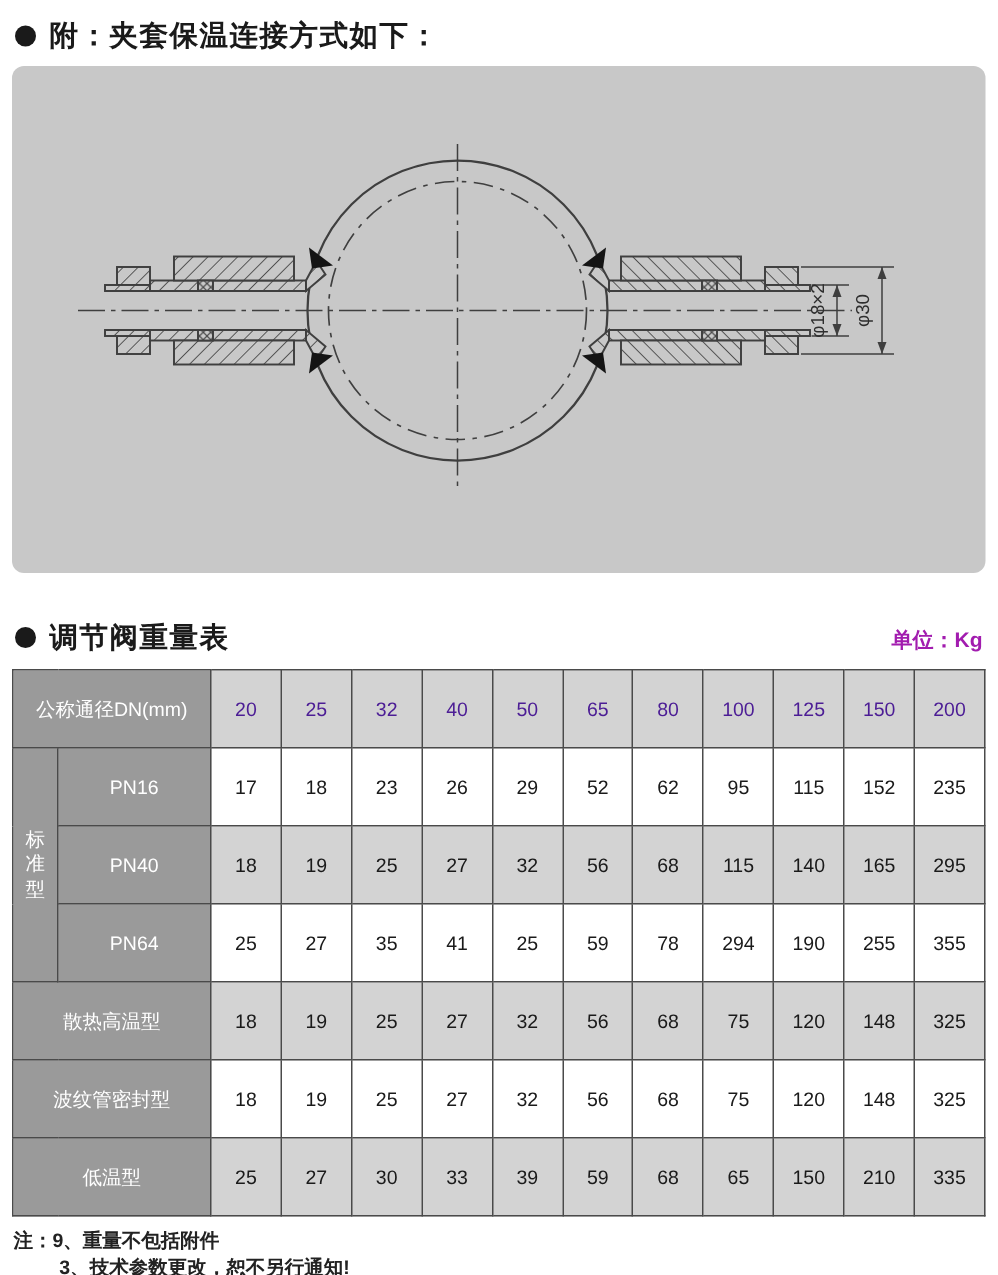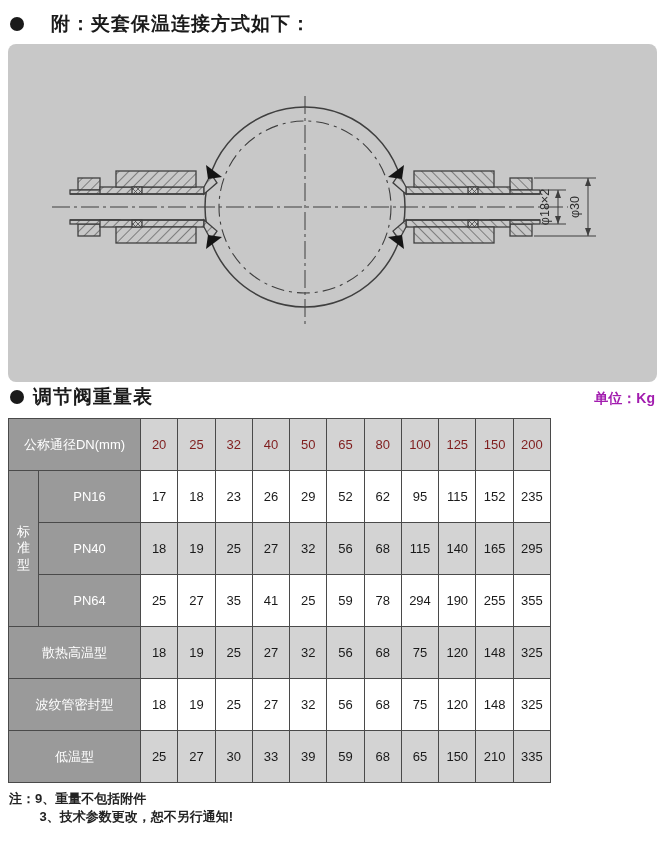--- a/index.html
+++ b/index.html
@@ -2,51 +2,51 @@
 <html><head>
 <meta charset="utf-8">
 <style>
   html,body{margin:0;padding:0;background:#fff;}
   body{
     width:665px;height:850px;overflow:hidden;
     font-family:"Liberation Sans","DejaVu Sans",sans-serif;
     color:#1a1a1a;
   }
   .section-head{
-    display:flex;align-items:center;gap:27px;
+    display:flex;align-items:center;gap:9px;
     padding:11px 10px 7px 10px;
   }
   .bullet{
     width:14px;height:14px;border-radius:50%;
     background:#1a1a1a;flex:0 0 auto;
   }
   .section-title{
     font-size:19px;font-weight:700;letter-spacing:1px;color:#1a1a1a;
   }
   .drawing-panel{
     width:649px;height:338px;margin:0 8px;border-radius:8px;
     background:#c8c8c8;position:relative;overflow:hidden;
   }
   .weight-head{
     display:flex;align-items:flex-end;justify-content:space-between;
-    padding:2px 10px 6px 10px;
+    padding:30px 10px 6px 10px;
   }
   .weight-head .left{display:flex;align-items:center;gap:9px;}
   .unit-label{font-size:14px;font-weight:600;color:#a21caf;padding-bottom:2px;}
   table.weight-table{
     border-collapse:collapse;table-layout:fixed;
-    width:543px;margin:2px 8px 0 8px;
+    width:649px;margin:2px 8px 0 8px;
     font-size:13px;
   }
   table.weight-table td,table.weight-table th{
     border:1.5px solid #4a4a4a;text-align:center;vertical-align:middle;
     height:51px;padding:0;font-weight:400;
   }
   .hd-dark{background:#9a9a9a;color:#fff;font-size:13px;}
-  .hd-light{background:#d3d3d3;color:#7f1d1d;}
+  .hd-light{background:#d3d3d3;color:#4c1d95;}
   .cell{background:#ffffff;color:#1a1a1a;}
   .cell.shade{background:#d3d3d3;}
   .group-cell{
     background:#9a9a9a;color:#fff;white-space:pre-line;line-height:1.25;
     font-size:13px;
   }
   .notes{margin:7px 0 0 9px;font-size:13px;font-weight:600;color:#222;line-height:1.42;}
   .note-line.indent{padding-left:2.35em;}
   svg text{font-family:"Liberation Sans","DejaVu Sans",sans-serif;}
 </style>

